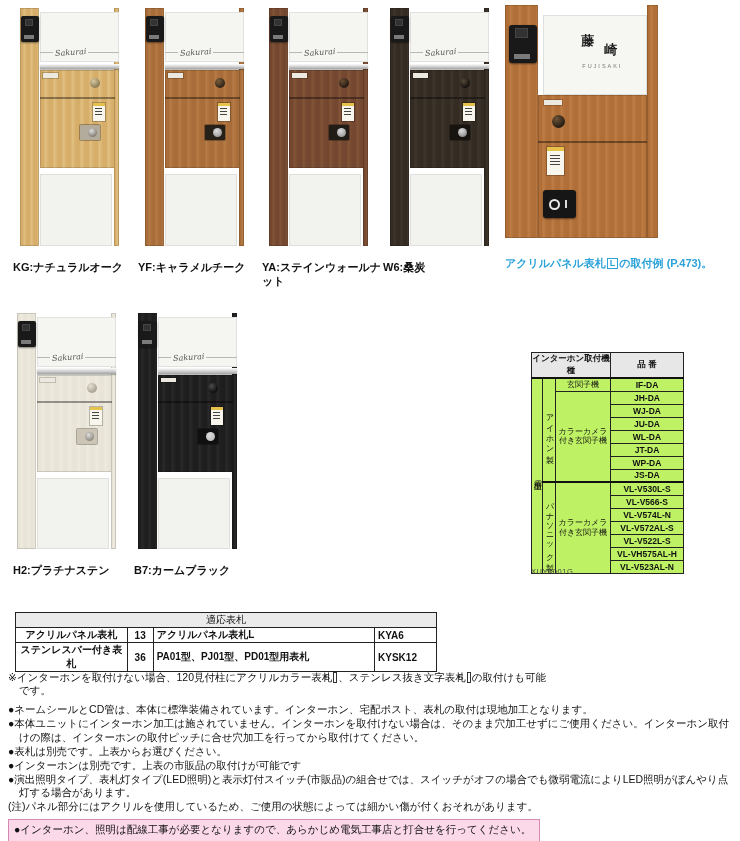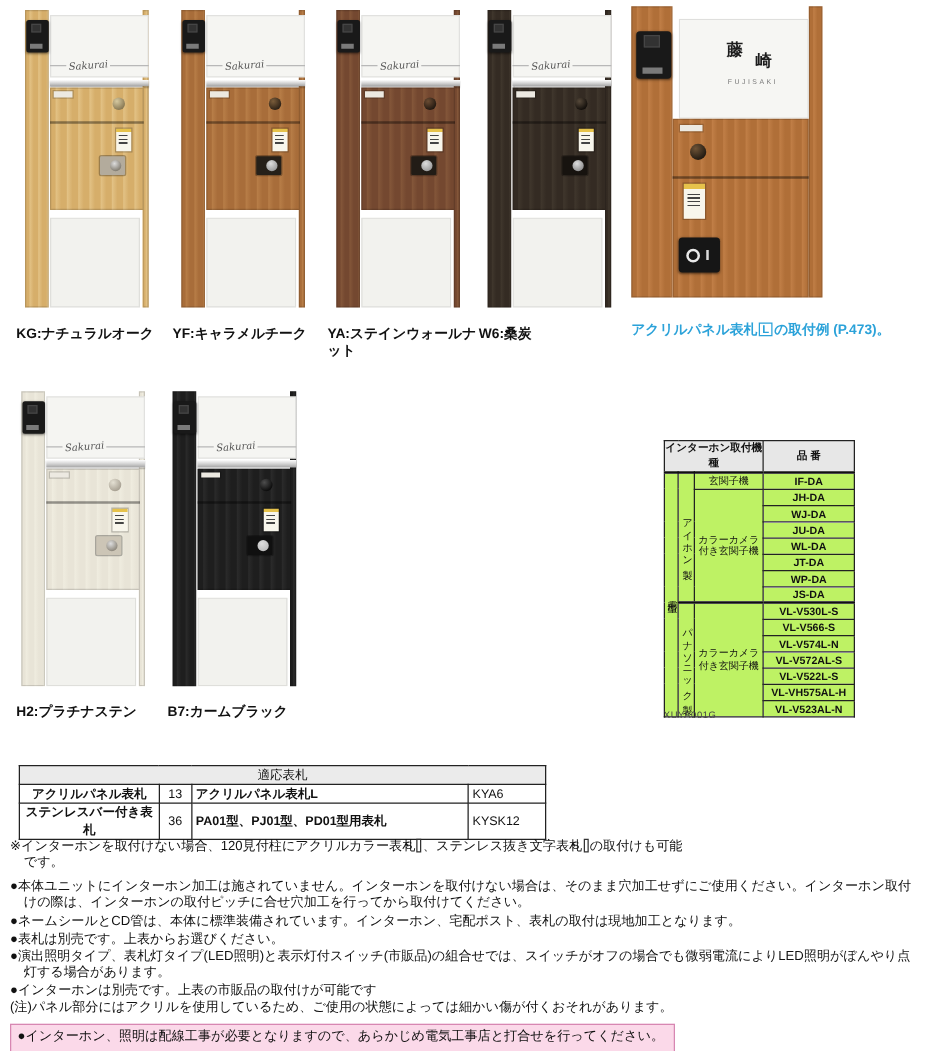--- a/index.html
+++ b/index.html
@@ -109,21 +109,21 @@
   .itable th { background:#e7e7e7; height:15px; font-size:8.5px; font-weight:bold; border-bottom:2px solid #111; }
   .itable td.m { height:13px; font-weight:bold; font-size:8.5px; letter-spacing:0; }
   .itable td.vert { writing-mode:vertical-rl; text-orientation:upright; font-size:8px; letter-spacing:1px;
                     line-height:1; padding:2px 0; }
   .itable td.tcell { font-size:8px; line-height:1.2; padding:0 1px; }
   .itable tr.thick td { border-top:2px solid #111; }
   .tcode { position:absolute; left:531px; top:567px; font-size:7.5px; color:#444; letter-spacing:.5px; }
 
   
   .ntable { position:absolute; left:15px; top:612px; width:422px; border-collapse:collapse; font-size:10px; }
-  .ntable th, .ntable td { border:1px solid #222; padding:0 3px; vertical-align:middle; background:#fff; }
+  .ntable th, .ntable td { border:1px solid #222; padding:0 3px; vertical-align:middle; background:#fff;font-weight:bold; }
   .ntable th { background:#ebebeb; height:13px; font-weight:normal; text-align:center; }
   .ntable td { height:14px; }
   .ntable td.t { text-align:center; font-weight:bold; }
   .ntable td.n { text-align:center; }
   .ntable td.nm { font-weight:bold; }
 
   
   .notes { position:absolute; left:8px; top:671px; width:728px; font-size:10.5px; line-height:1.25; color:#111; }
   .kome { max-width:540px; padding-left:11px; text-indent:-11px; margin-bottom:6px; }
   .bullet { padding-left:11px; text-indent:-11px; margin-bottom:1px; }
@@ -418,22 +418,22 @@
       <td class="nm">PA01型、PJ01型、PD01型用表札</td>
       <td class="mk">KYSK12</td>
     </tr>
   </tbody>
     </table>
 
   <div class="notes">
     <div class="kome">
       <span>※インターホンを取付けない場合、120見付柱にアクリルカラー表札</span><span class="boxS">S</span><span>、ステンレス抜き文字表札</span><span class="boxS">S</span><span>の取付けも可能です。</span>
     </div>
+    <div class="bullet">●ネームシールとCD管は、本体に標準装備されています。インターホン、宅配ポスト、表札の取付は現地加工となります。</div>
     <div class="bullet">●本体ユニットにインターホン加工は施されていません。インターホンを取付けない場合は、そのまま穴加工せずにご使用ください。インターホン取付けの際は、インターホンの取付ピッチに合せ穴加工を行ってから取付けてください。</div>
-    <div class="bullet">●ネームシールとCD管は、本体に標準装備されています。インターホン、宅配ポスト、表札の取付は現地加工となります。</div>
     <div class="bullet">●表札は別売です。上表からお選びください。</div>
+    <div class="bullet">●インターホンは別売です。上表の市販品の取付けが可能です</div>
     <div class="bullet">●演出照明タイプ、表札灯タイプ(LED照明)と表示灯付スイッチ(市販品)の組合せでは、スイッチがオフの場合でも微弱電流によりLED照明がぼんやり点灯する場合があります。</div>
-    <div class="bullet">●インターホンは別売です。上表の市販品の取付けが可能です</div>
     <div class="chu">(注)パネル部分にはアクリルを使用しているため、ご使用の状態によっては細かい傷が付くおそれがあります。</div>
     <div class="warnbox">●インターホン、照明は配線工事が必要となりますので、あらかじめ電気工事店と打合せを行ってください。</div>
   </div>
 
 </div>
 
 </body></html>

